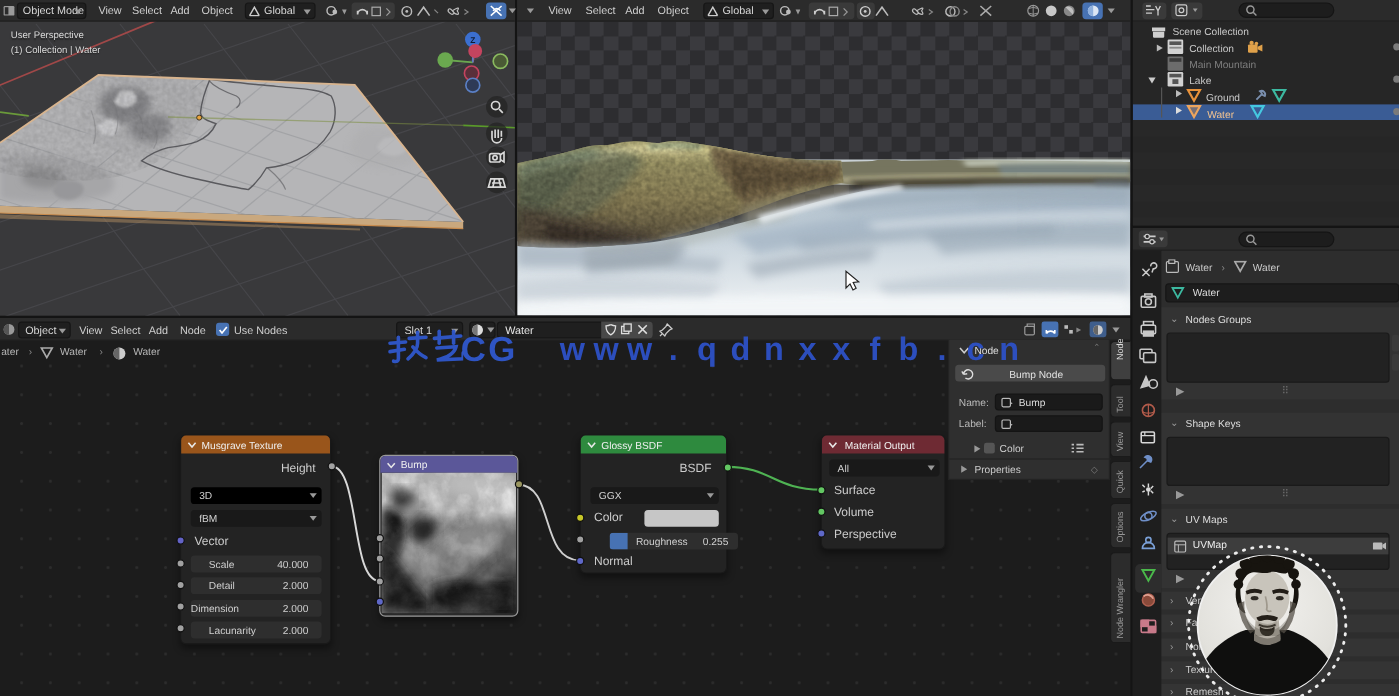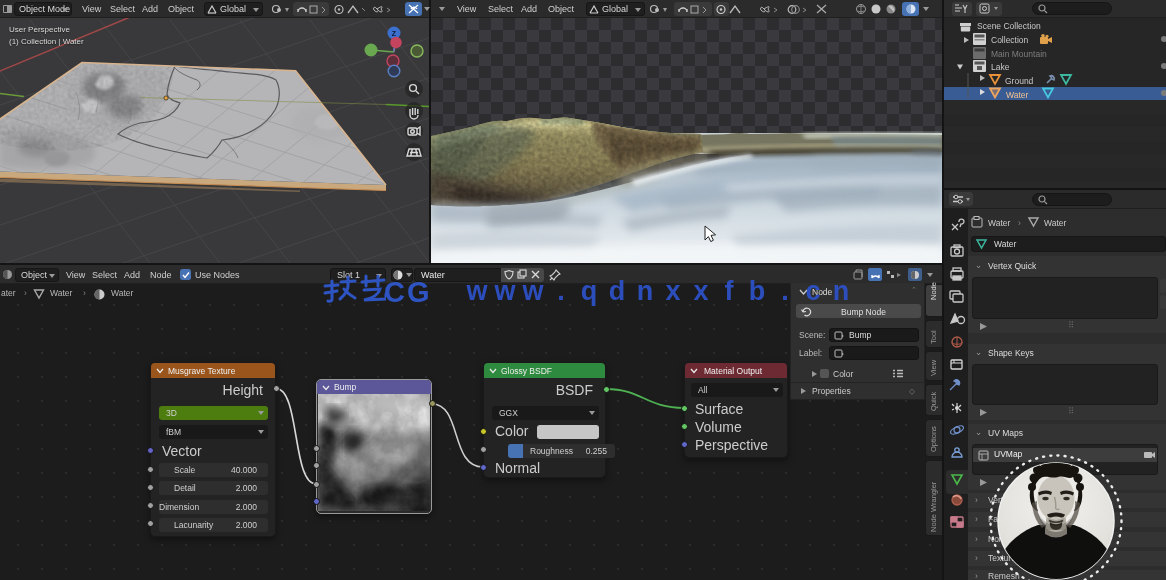--- a/index.html
+++ b/index.html
@@ -3,21 +3,21 @@
 <meta charset="utf-8">
 <style>
 html,body{margin:0;padding:0;background:#141414;width:1166px;height:580px;overflow:hidden}
 *{box-sizing:border-box;font-family:"Liberation Sans",sans-serif}
 .abs{position:absolute}
 .hdr{position:absolute;left:0;top:0;right:0;height:18px;background:#2b2b2b;border-bottom:1px solid #1f1f1f}
 .mi{position:absolute;top:4px;font-size:9px;color:#cfcfcf;line-height:11px}
 .dd{position:absolute;background:#1f1f1f;border:1px solid #161616;border-radius:3px;color:#d8d8d8;font-size:9px;line-height:12px}
 .chev{display:inline-block;width:0;height:0;border-left:3px solid transparent;border-right:3px solid transparent;border-top:4px solid #9a9a9a;vertical-align:middle}
 .sock{position:absolute;width:7px;height:7px;border-radius:50%;border:1px solid #101010}
-.nrow{position:absolute;font-size:14px;color:#ccc;line-height:13px}
+.nrow{position:absolute;font-size:10px;color:#ccc;line-height:13px}
 .nfield{position:absolute;background:#2e2e2e;border-radius:3px;font-size:8.5px;color:#d0d0d0;line-height:14px}
 .pnl{position:absolute;font-size:8.5px;color:#ccc}
 </style>
 </head>
 <body>
 
 <div class="abs" style="left:0;top:0;width:429px;height:263px;background:#39393b;overflow:hidden">
 <svg width="429" height="263" style="position:absolute;left:0;top:0">
 <defs>
 <filter id="bl3" x="-30%" y="-30%" width="160%" height="160%">
@@ -501,21 +501,21 @@
   <div class="abs" style="left:3px;top:27px;width:195px;height:16px;background:#1d1d1d;border:1px solid #161616;border-radius:3px"></div>
   <svg class="abs" style="left:8px;top:30px" width="12" height="11">
         <path d="M1,1 l9,0 l-4.5,8 Z" stroke="#3cb8a0" fill="none" stroke-width="1.5"></path>
       </svg>
   <div class="pnl" style="left:26px;top:30px;color:#ddd">Water</div>
 </div>
 </div>
 
 <div class="abs" style="left:968px;top:256px;width:198px;height:77px;background:#333333"></div>
 <div class="pnl" style="left:975px;top:260px;color:#999">⌄</div>
-<div class="pnl" style="left:988px;top:261px;color:#ddd">Vertex Quick</div>
+<div class="pnl" style="left:988px;top:261px;color:#ddd">Nodes Groups</div>
 <div class="abs" style="left:972px;top:277px;width:186px;height:42px;background:#222222;border:1px solid #1a1a1a;border-radius:3px"></div>
 <div class="abs" style="left:1160px;top:279px;width:6px;height:14px;background:#3a3a3a;border-radius:2px"></div>
 <div class="abs" style="left:1160px;top:295px;width:6px;height:14px;background:#3a3a3a;border-radius:2px"></div>
 <svg class="abs" style="left:979px;top:322px" width="10" height="9">
     <path d="M1,1 l7,3.5 l-7,3.5 Z" fill="#999"></path>
   </svg>
 <div class="pnl" style="left:1068px;top:320px;color:#666;letter-spacing:1px">⠿</div>
 <div class="abs" style="left:968px;top:344px;width:198px;height:76px;background:#333333"></div>
 <div class="pnl" style="left:975px;top:347px;color:#999">⌄</div>
 <div class="pnl" style="left:988px;top:348px;color:#ddd">Shape Keys</div>
@@ -637,21 +637,21 @@
 </svg>
 </div>
 
 <div class="abs" style="left:150px;top:362px;width:126px;height:175px;background:#232323;border-radius:5px;border:1px solid #191919;box-shadow:0 3px 6px rgba(0,0,0,0.4)">
   <div class="abs" style="left:0;top:0;width:124px;height:14.5px;background:#99551b;border-radius:4px 4px 0 0"></div>
   <svg class="abs" style="left:5px;top:5px" width="8" height="6">
       <path d="M1,1 l3,3.5 l3,-3.5" stroke="#e8e8e8" fill="none" stroke-width="1.3"></path>
     </svg>
   <div class="abs" style="left:17px;top:2.5px;font-size:8.5px;color:#efefef">Musgrave Texture</div>
   <div class="nrow" style="right:12px;top:21px">Height</div>
-  <div class="nfield" style="left:8px;top:43px;width:109px;height:14px;background:#4d7c0f;padding-left:7px">3D<span class="chev" style="position:absolute;right:4px;top:5px"></span></div>
+  <div class="nfield" style="left:8px;top:43px;width:109px;height:14px;background:#000000;padding-left:7px">3D<span class="chev" style="position:absolute;right:4px;top:5px"></span></div>
   <div class="nfield" style="left:8px;top:62px;width:109px;height:14px;background:#191919;padding-left:7px">fBM<span class="chev" style="position:absolute;right:4px;top:5px"></span></div>
   <div class="nrow" style="left:11px;top:82px">Vector</div>
   <div class="nfield" style="left:8px;top:100px;width:109px;height:14px"><span style="margin-left:15px">Scale</span><span style="position:absolute;right:11px">40.000</span></div>
   <div class="nfield" style="left:8px;top:118px;width:109px;height:14px"><span style="margin-left:15px">Detail</span><span style="position:absolute;right:11px">2.000</span></div>
   <div class="nfield" style="left:8px;top:137px;width:109px;height:14px"><span style="">Dimension</span><span style="position:absolute;right:11px">2.000</span></div>
   <div class="nfield" style="left:8px;top:155px;width:109px;height:14px"><span style="margin-left:15px">Lacunarity</span><span style="position:absolute;right:11px">2.000</span></div>
 </div>
 <div class="sock" style="left:272.5px;top:385px;background:#a1a1a1"></div>
 <div class="sock" style="left:146.5px;top:446.5px;background:#6363c7"></div>
 <div class="sock" style="left:146.5px;top:465.5px;background:#a1a1a1"></div>
@@ -759,21 +759,21 @@
   <svg class="abs" style="left:8px;top:6px" width="9" height="7">
       <path d="M1,1 l3.5,4 l3.5,-4" stroke="#ccc" fill="none" stroke-width="1.3"></path>
     </svg>
   <div class="pnl" style="left:21px;top:4px;color:#ddd">Node</div>
   <div class="pnl" style="left:120px;top:3px;color:#777;font-size:7px">⌃</div>
   <div class="abs" style="left:5px;top:21px;width:125px;height:14px;background:#4a4a4a;border-radius:3px"></div>
   <svg class="abs" style="left:10px;top:23px" width="11" height="11">
       <path d="M2,6 a3.8,3.8 0 1 1 1.5,3 M2,6 l-1.5,-2.5 M2,6 l3,-0.5" stroke="#ddd" fill="none" stroke-width="1.2"></path>
     </svg>
   <div class="pnl" style="left:50px;top:24px;color:#e0e0e0">Bump Node</div>
-  <div class="pnl" style="left:8px;top:47px;color:#bbb">Scene:</div>
+  <div class="pnl" style="left:8px;top:47px;color:#bbb">Name:</div>
   <div class="abs" style="left:38px;top:45px;width:90px;height:14px;background:#1a1a1a;border:1px solid #141414;border-radius:3px"></div>
   <svg class="abs" style="left:43px;top:48px" width="10" height="9">
       <rect x="1" y="1" width="7" height="7" rx="1" stroke="#bbb" fill="none"></rect>
       <path d="M8,4 l2,1 l-2,1" fill="#bbb"></path>
     </svg>
   <div class="pnl" style="left:58px;top:47px;color:#ddd">Bump</div>
   <div class="pnl" style="left:8px;top:65px;color:#bbb">Label:</div>
   <div class="abs" style="left:38px;top:63px;width:90px;height:14px;background:#1a1a1a;border:1px solid #141414;border-radius:3px"></div>
   <svg class="abs" style="left:43px;top:66px" width="10" height="9">
       <rect x="1" y="1" width="7" height="7" rx="1" stroke="#bbb" fill="none"></rect>

